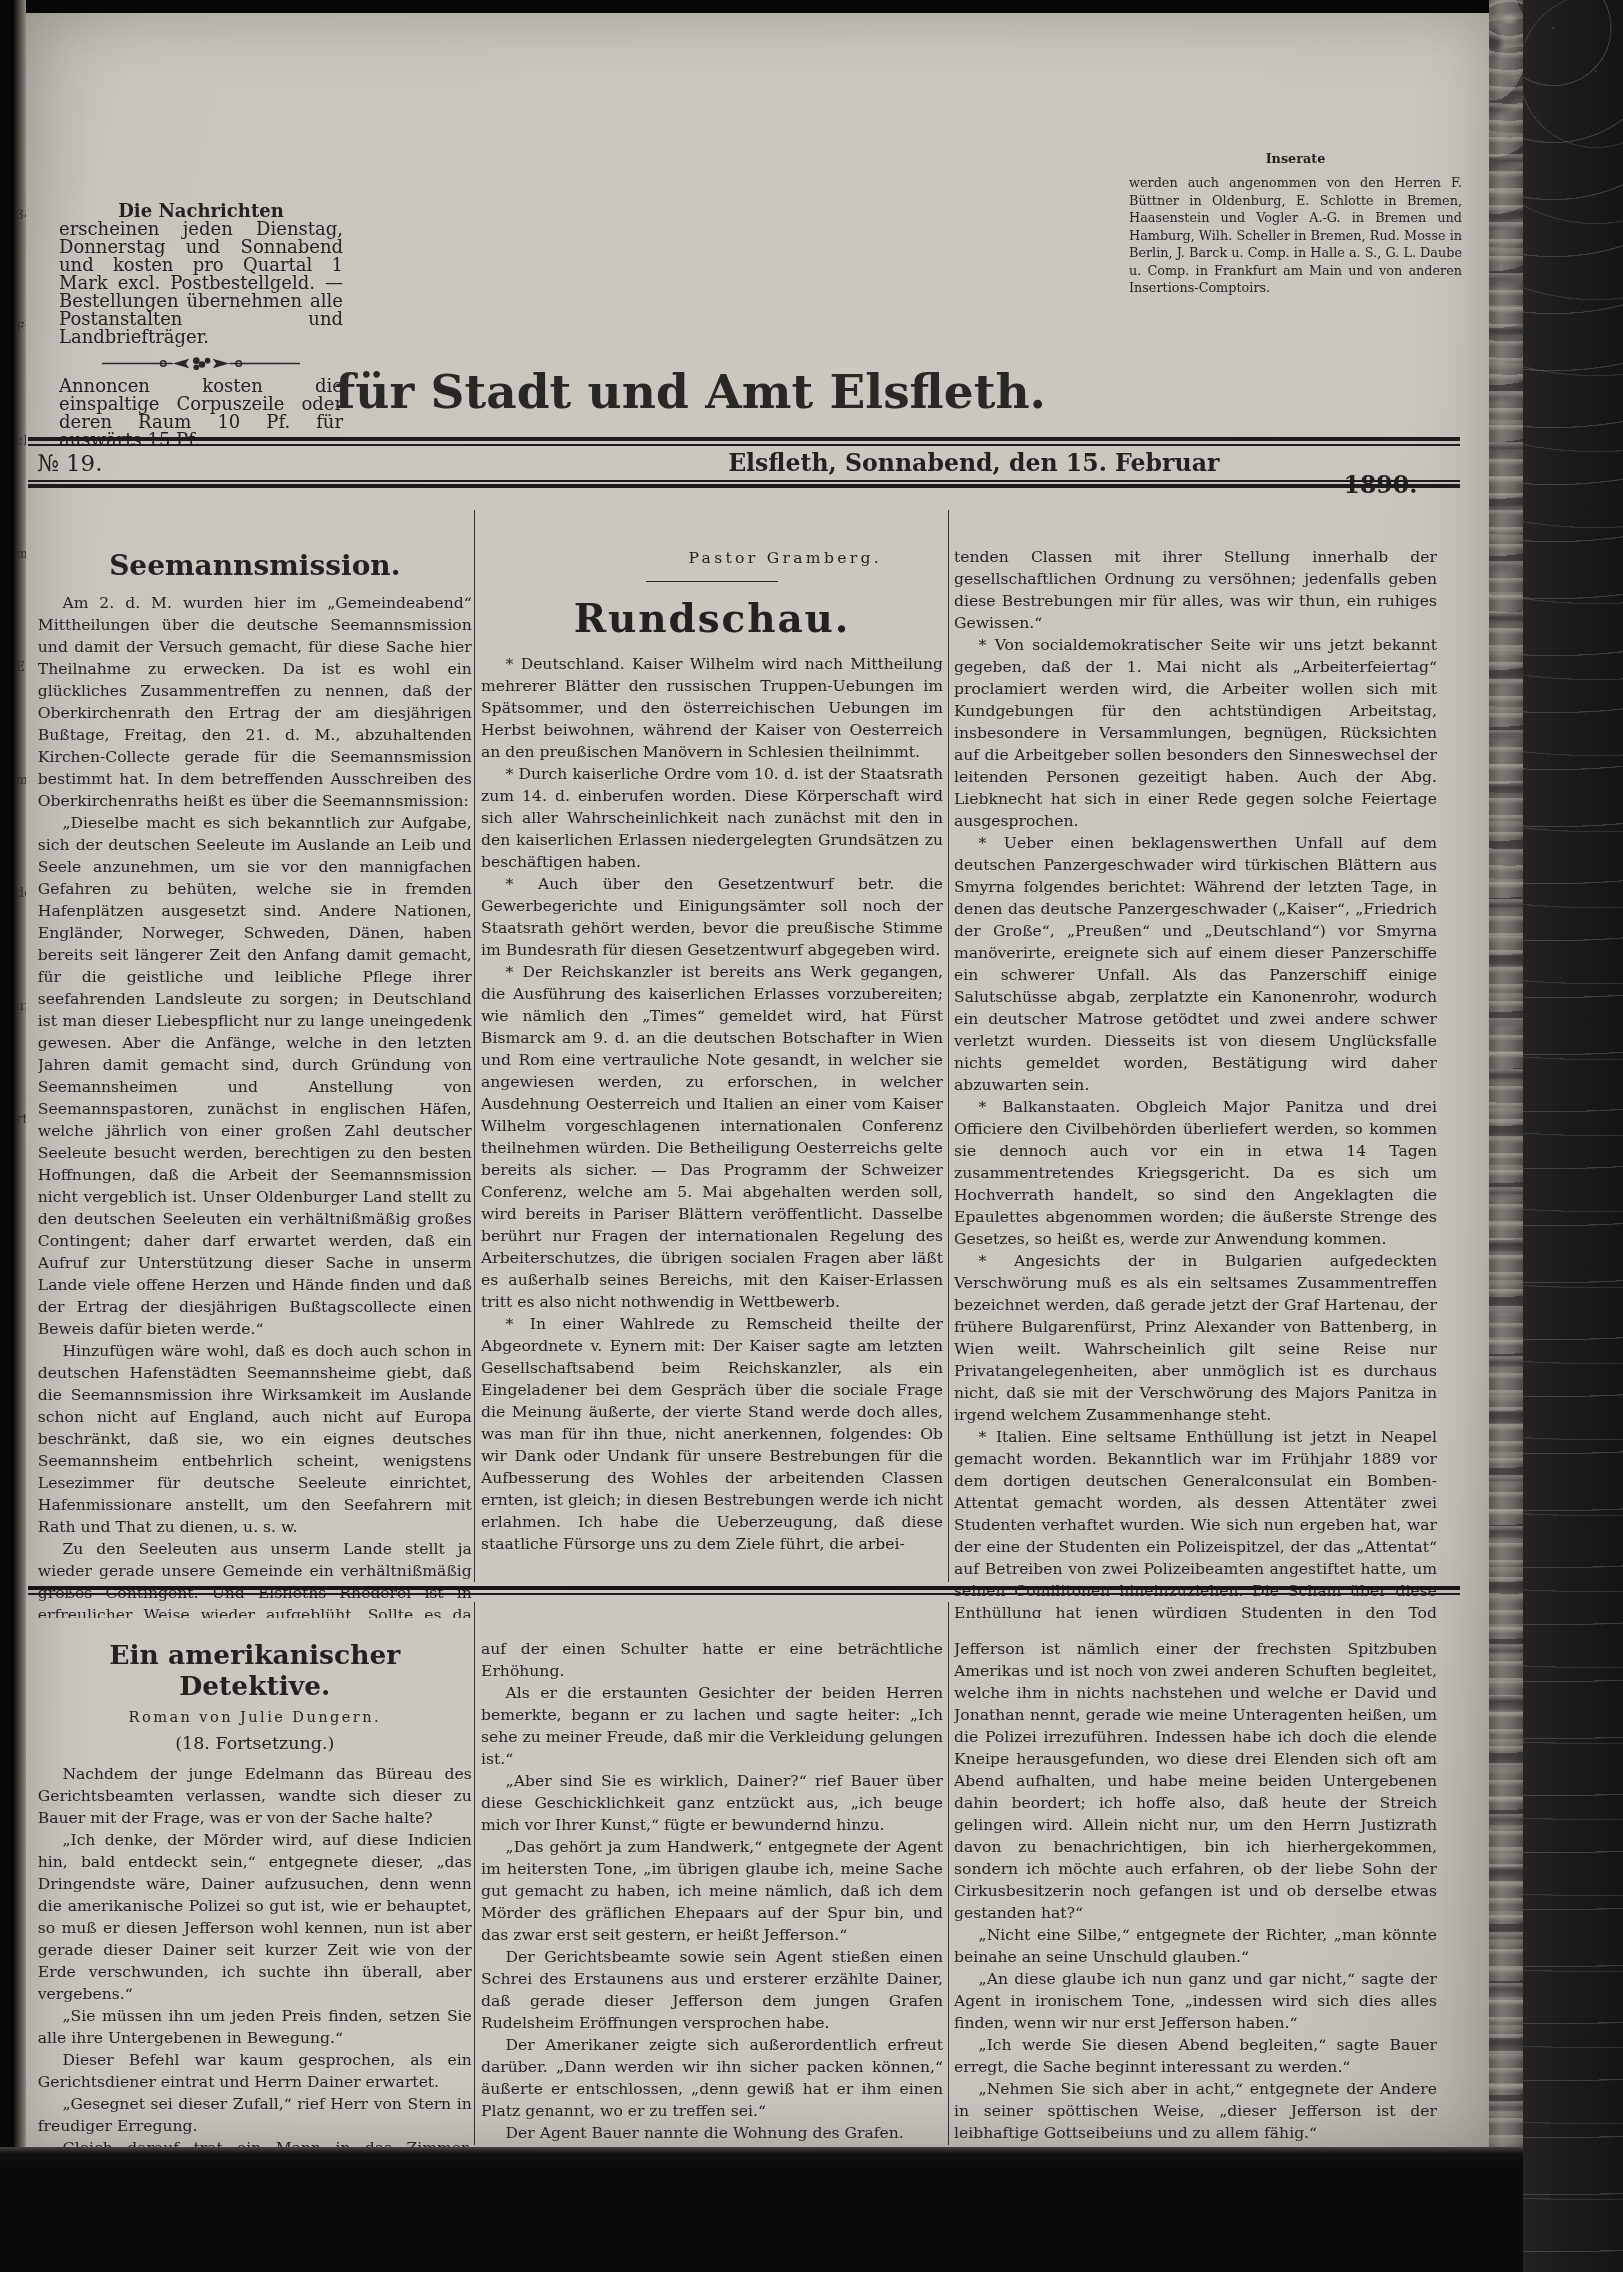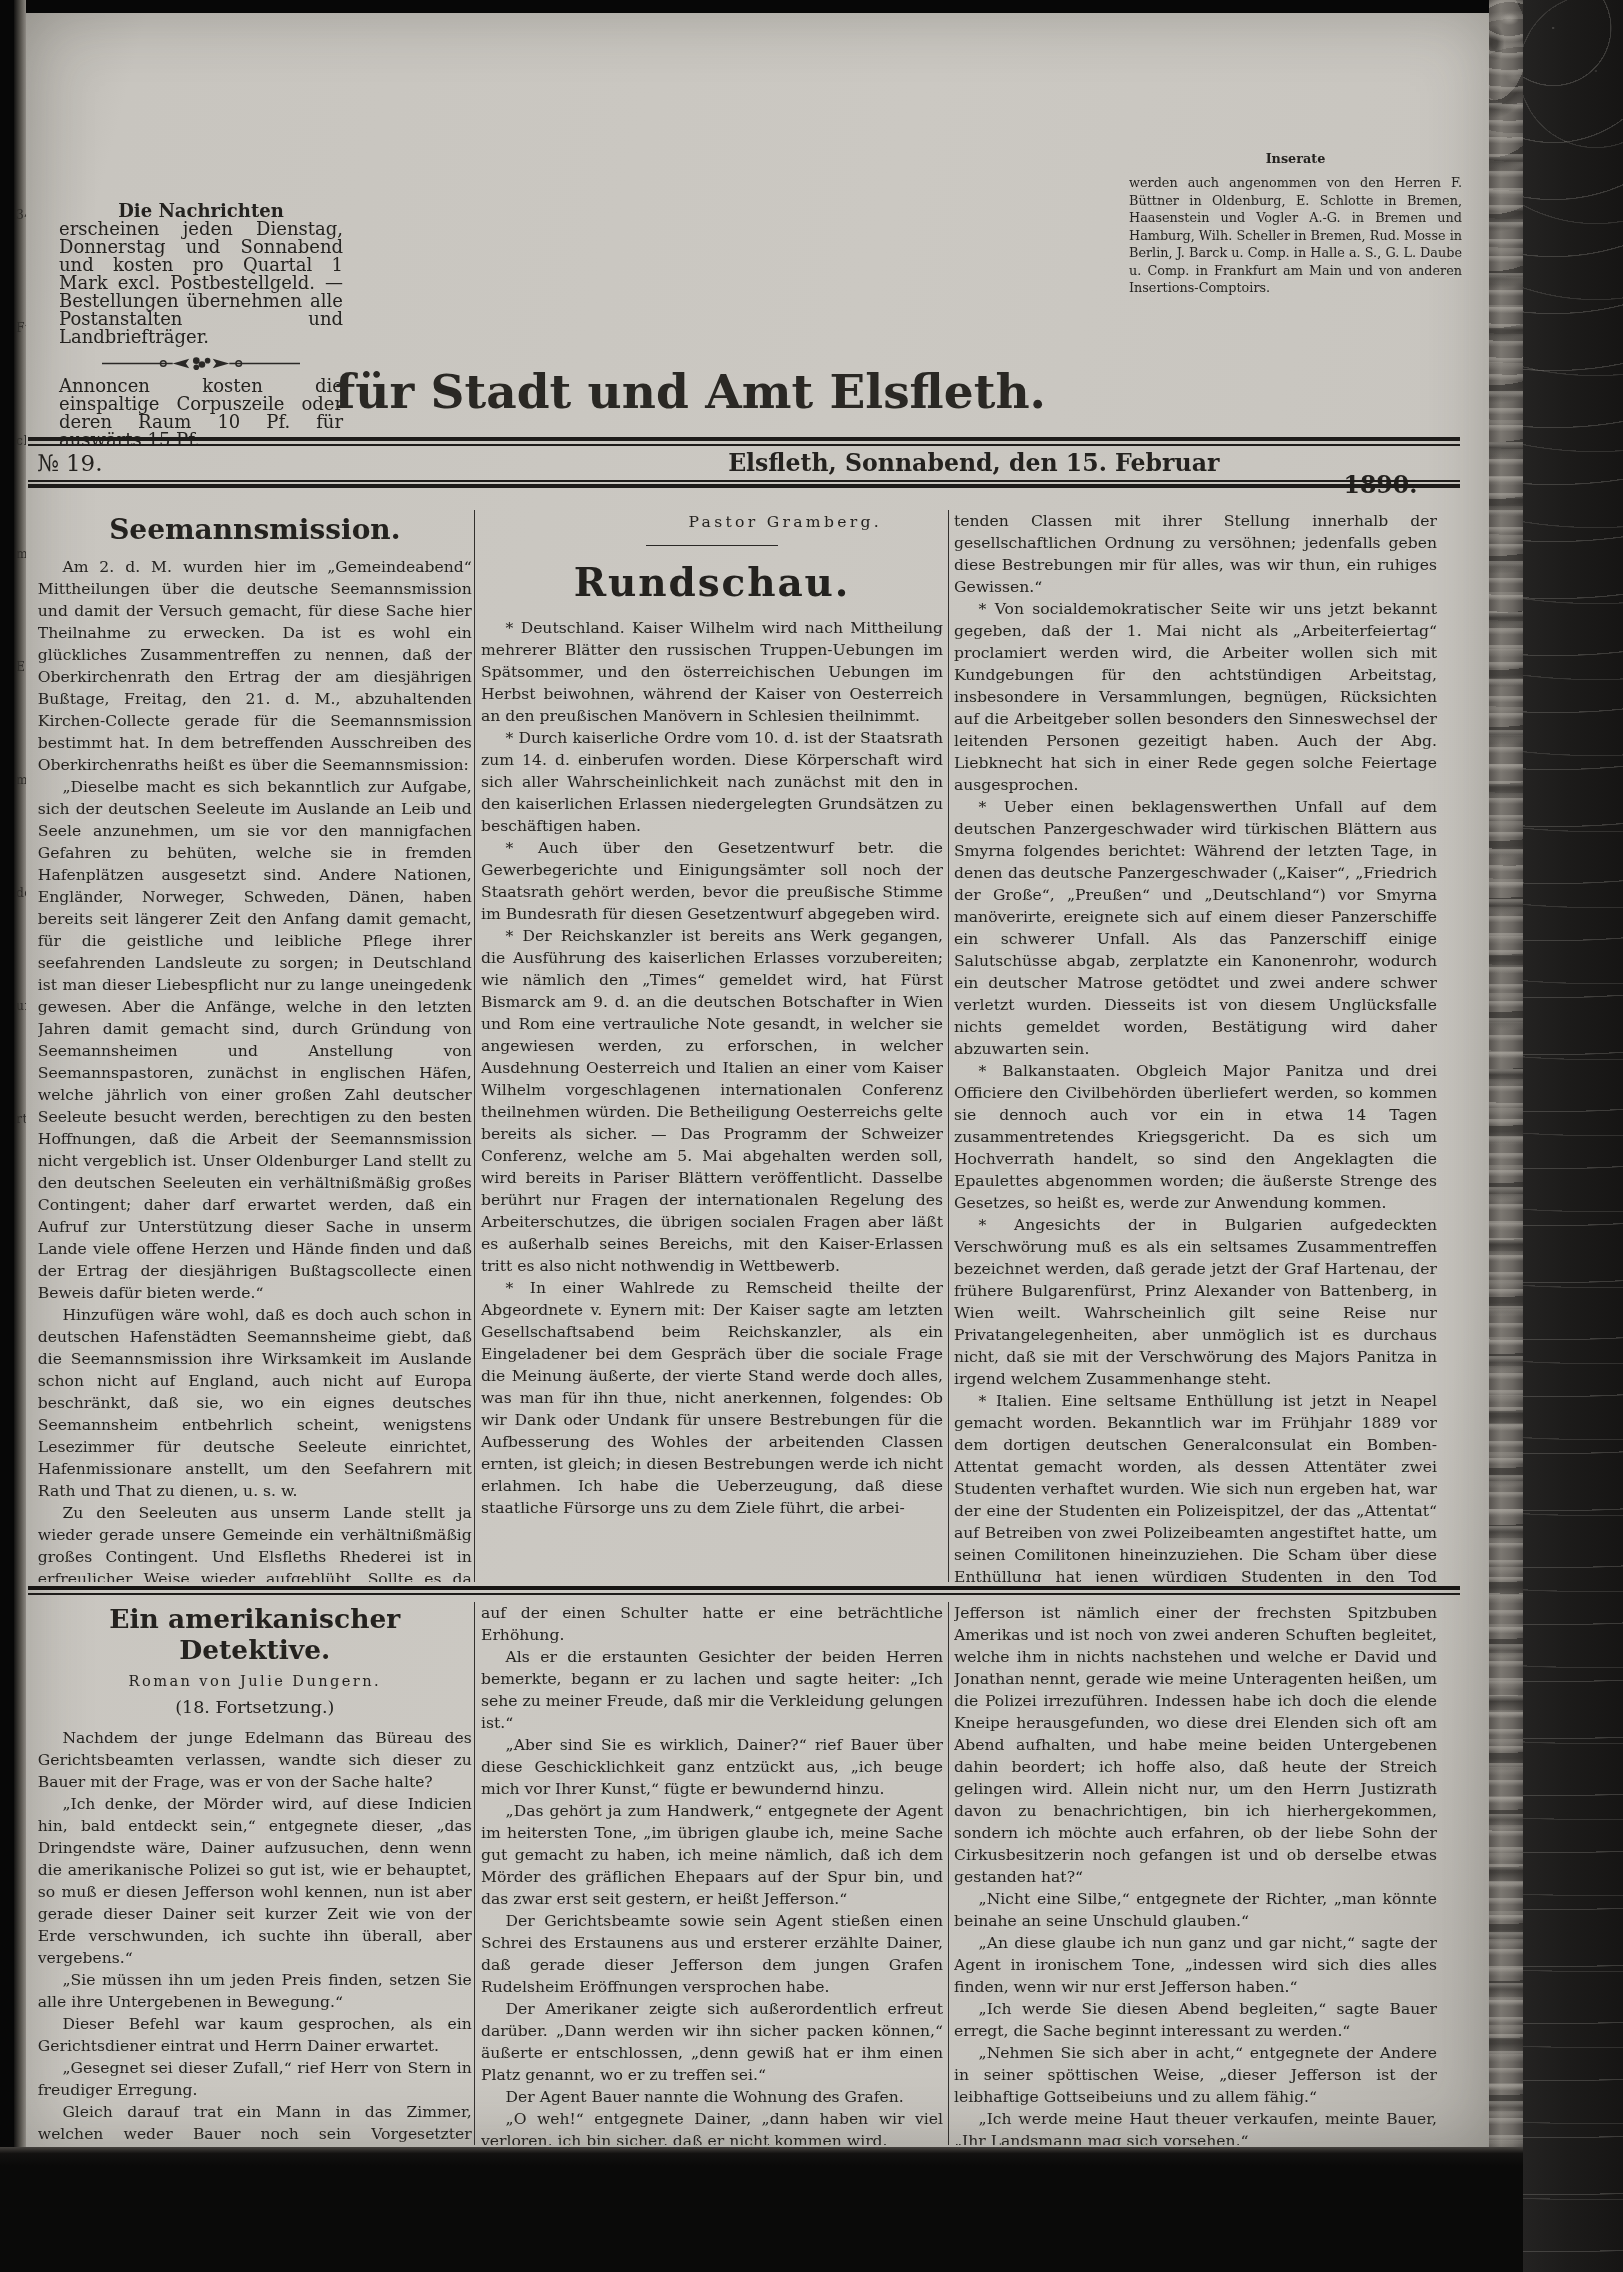--- a/index.html
+++ b/index.html
@@ -45,21 +45,21 @@
   
   .rule{position:absolute;left:2.4px;width:1432px;background:#1e1c1a;}
   .r1{top:424px;height:3.8px;} .r2{top:431px;height:1.4px;}
   .r3{top:467px;height:1.4px;} .r4{top:471px;height:3.8px;}
   .dateline{position:absolute;left:2.4px;top:434px;width:1432px;height:32px;
       display:flex;align-items:center;}
   .dl-no{width:198px;padding-left:8.5px;font-size:23px;}
   .dl-center{flex:1;text-align:right;font-size:23.6px;font-weight:bold;}
   .dl-year{width:198px;text-align:right;padding-right:43px;font-size:23.6px;font-weight:bold;margin-top:44px;}
   
-  .col{position:absolute;overflow:hidden;font-size:15.6px;line-height:22px;text-align:justify;}
+  .col{position:absolute;overflow:hidden;font-size:15.6px;line-height:22px;text-align:justify;margin-top:36px;}
   .top-col1{left:11.8px;top:497px;width:434px;height:1072px;}
   .top-col2{left:455px;top:497px;width:462px;height:1072px;}
   .top-col3{left:928px;top:497px;width:483px;height:1072px;}
   .vrule{position:absolute;width:1.4px;background:#32302d;}
   .vr1{left:448px;top:497px;height:1072px;}
   .vr2{left:922px;top:497px;height:1072px;}
   .vr3{left:448px;top:1589px;height:543px;}
   .vr4{left:922px;top:1589px;height:543px;}
   .midrule1{position:absolute;left:2.4px;top:1573px;width:1432px;height:4.3px;background:#171513;}
   .midrule2{position:absolute;left:2.4px;top:1580px;width:1432px;height:1.4px;background:#1e1c1a;}

